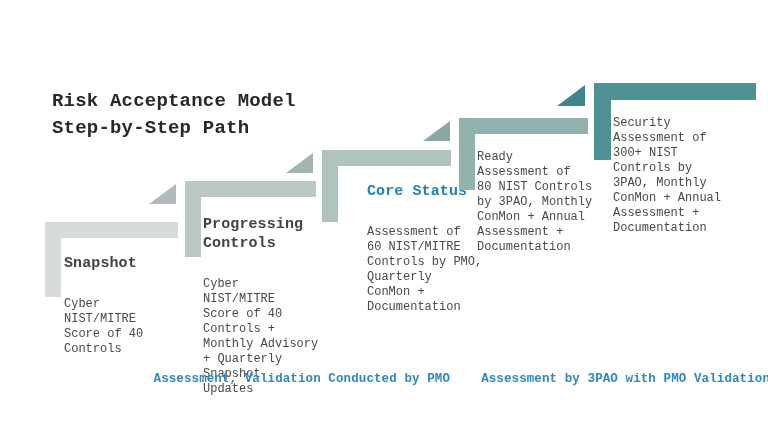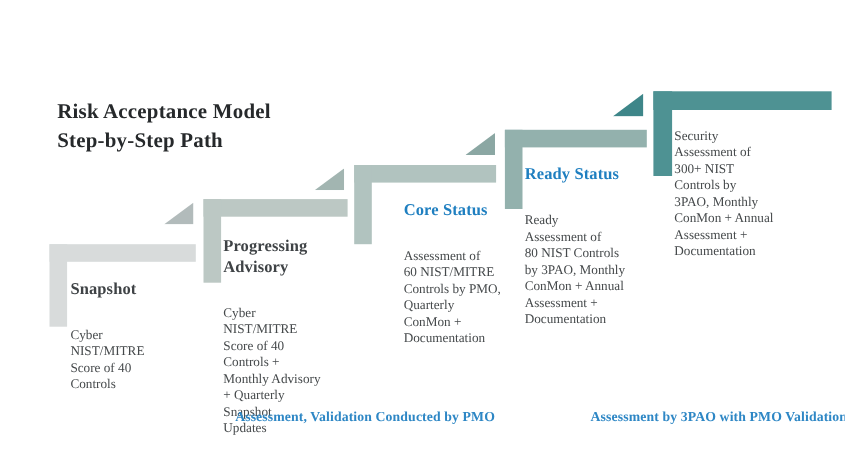--- a/index.html
+++ b/index.html
@@ -2,21 +2,21 @@
 <html style="--step1_shape: #d8dbdb; --step2_shape: #bcc8c4; --step3_shape: #b1c3bf; --step4_shape: #93b1ad; --step5_shape: #4e9293; --tri2_shape: #b2bbbb; --tri3_shape: #a2b5b1; --tri4_shape: #8ba7a3; --tri5_shape: #3e8689; --main_title: #26292b; --dark_title: #3f4346; --body_text: #45494b; --accent_blue: #1f7fc0; --footer_blue: #2e87c5;"><head>
 <meta charset="utf-8">
 <style>
   html, body { margin: 0; padding: 0; background: #ffffff; }
   .canvas {
     position: relative;
     width: 768px;
     height: 432px;
     background: #ffffff;
     overflow: hidden;
-    font-family: Liberation Serif, serif;
+    font-family: Liberation Mono, monospace;
   }
   .main-title {
     position: absolute;
     left: 52px;
     top: 88px;
     width: 280px;
     font-size: 19px;
     line-height: 27px;
     font-weight: 700;
     color: var(--main_title, #26292b);
@@ -103,21 +103,21 @@
 Score of 40
 Controls</p>
     </div>
   </div>
 
   <div class="step s2 dark">
     <div class="tri"></div>
     <div class="bracket"></div>
     <div class="content">
       <h3>Progressing
-Advisory</h3>
+Controls</h3>
       <p>Cyber
 NIST/MITRE
 Score of 40
 Controls +
 Monthly Advisory
 + Quarterly
 Snapshot
 Updates</p>
     </div>
   </div>
@@ -133,21 +133,20 @@
 Quarterly
 ConMon +
 Documentation</p>
     </div>
   </div>
 
   <div class="step s4 blue">
     <div class="tri"></div>
     <div class="bracket"></div>
     <div class="content">
-      <h3>Ready Status</h3>
       <p>Ready
 Assessment of
 80 NIST Controls
 by 3PAO, Monthly
 ConMon + Annual
 Assessment +
 Documentation</p>
     </div>
   </div>
 

